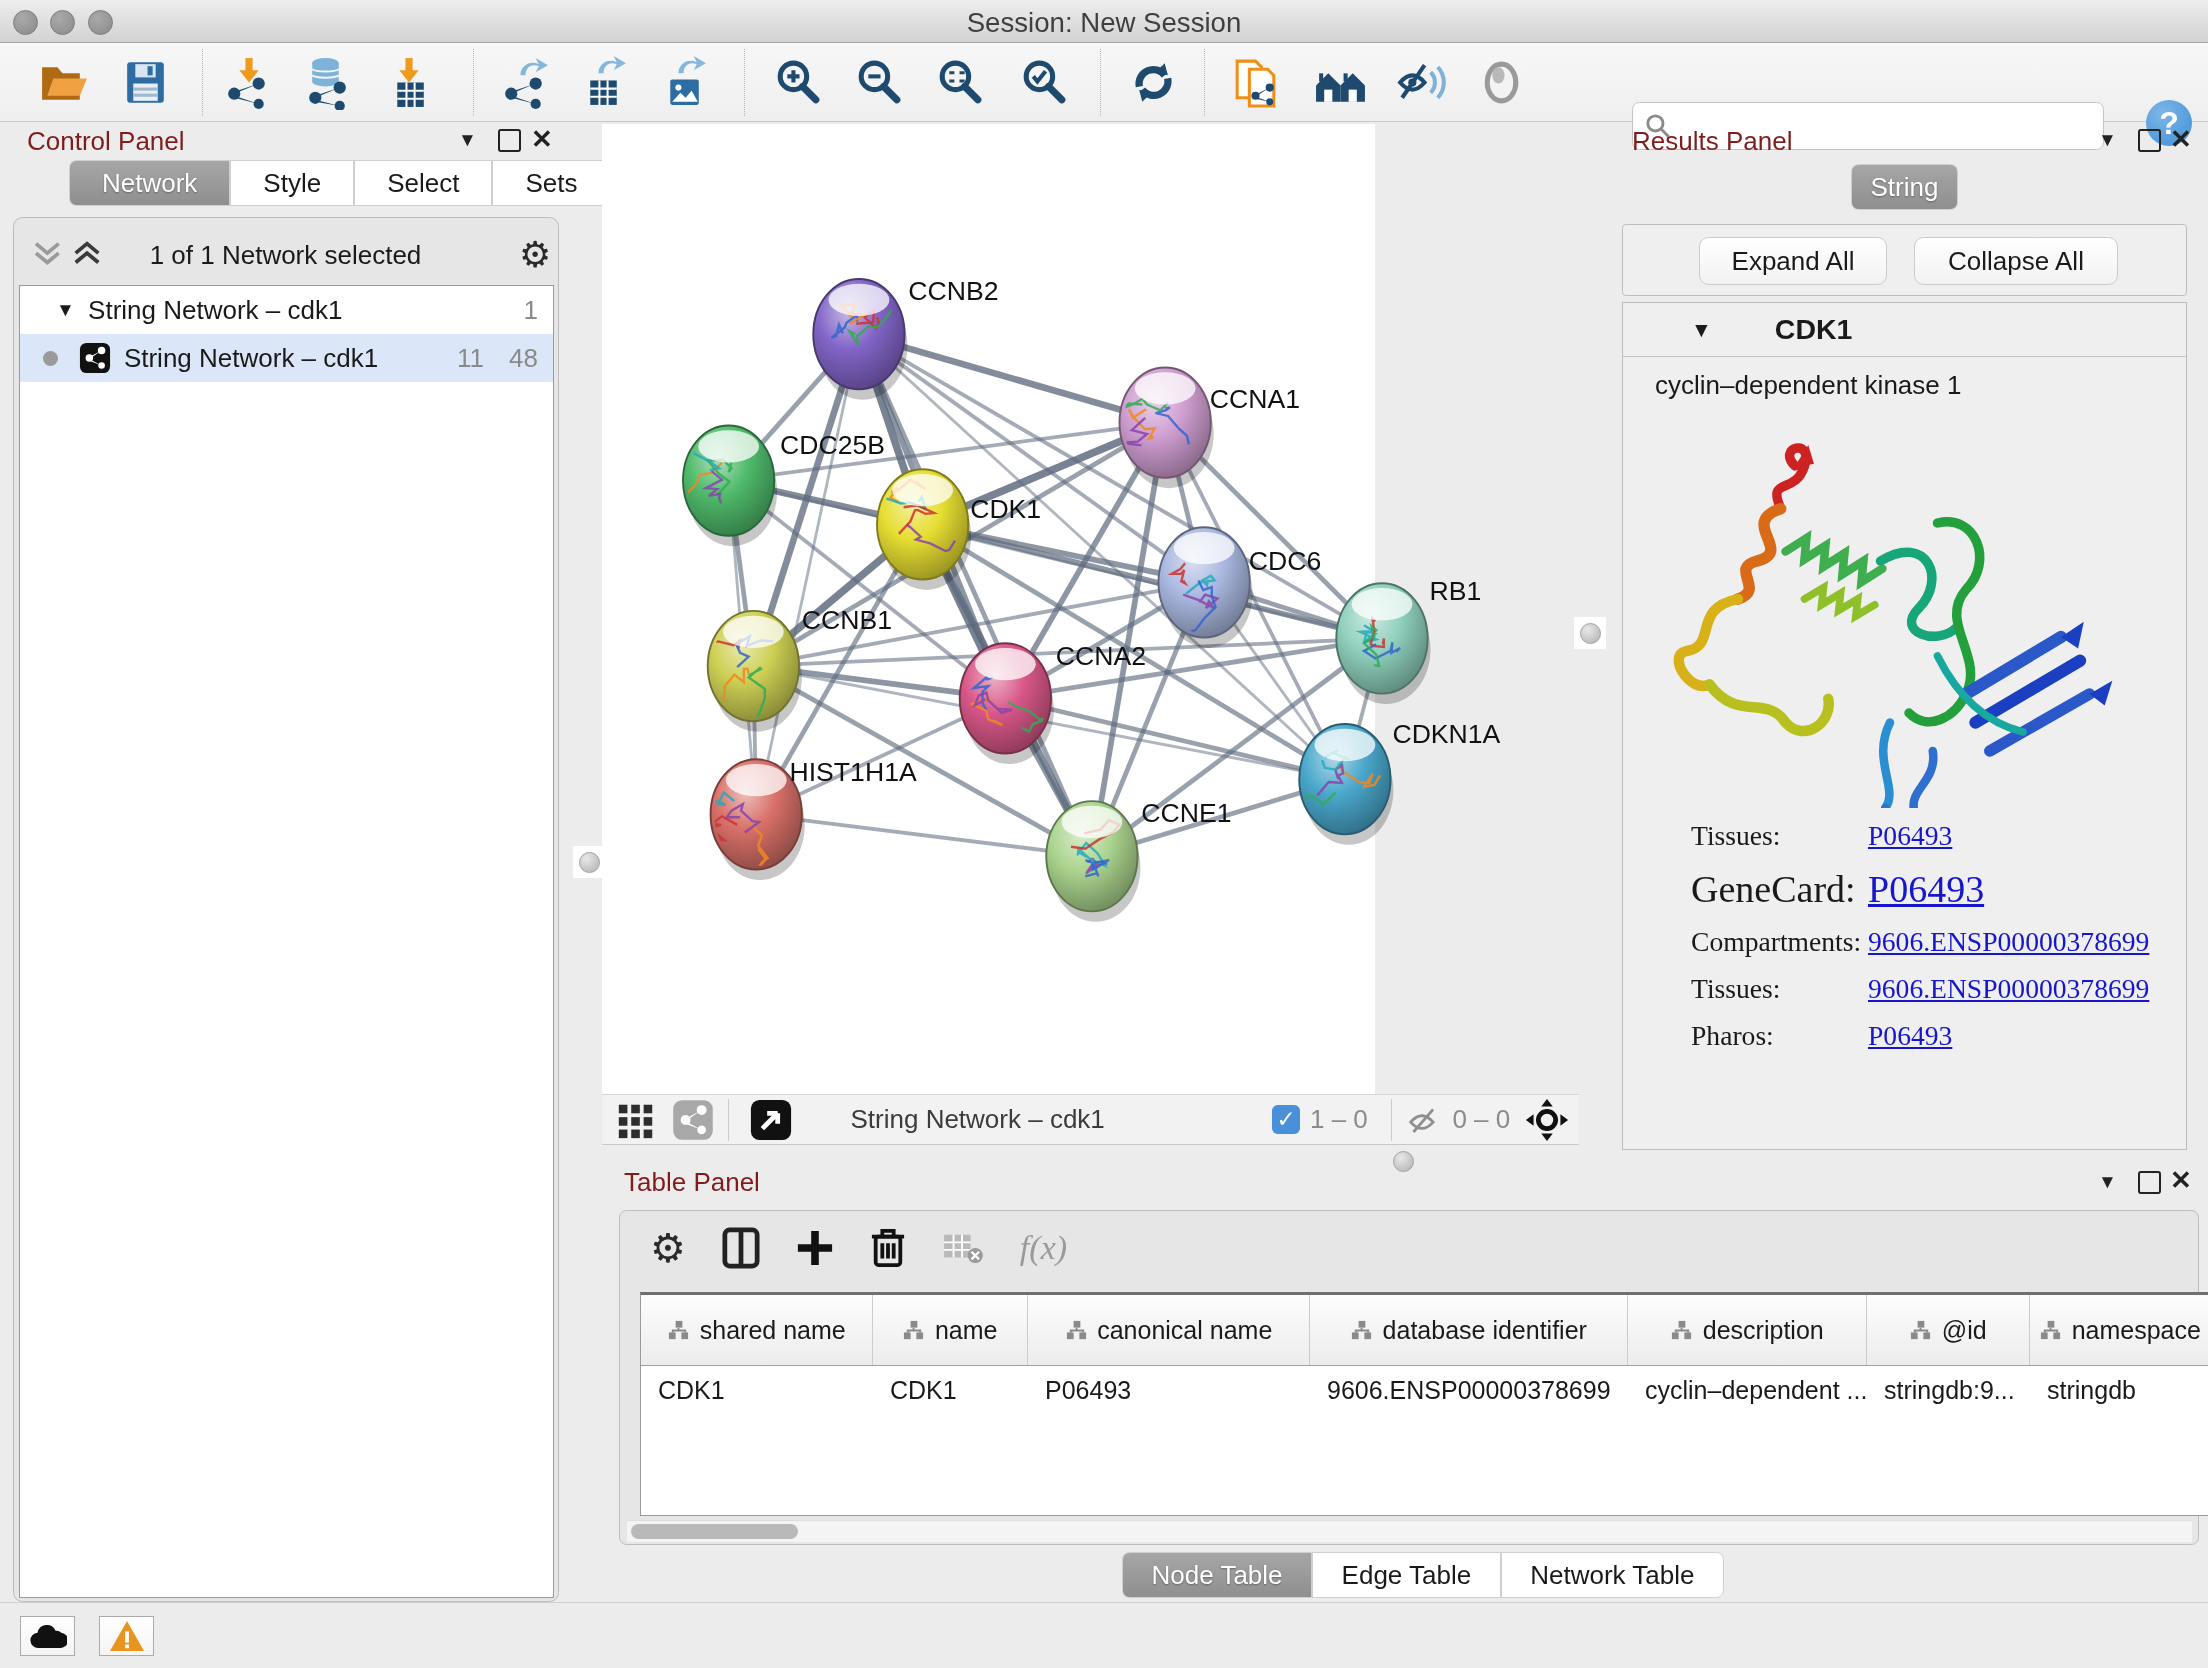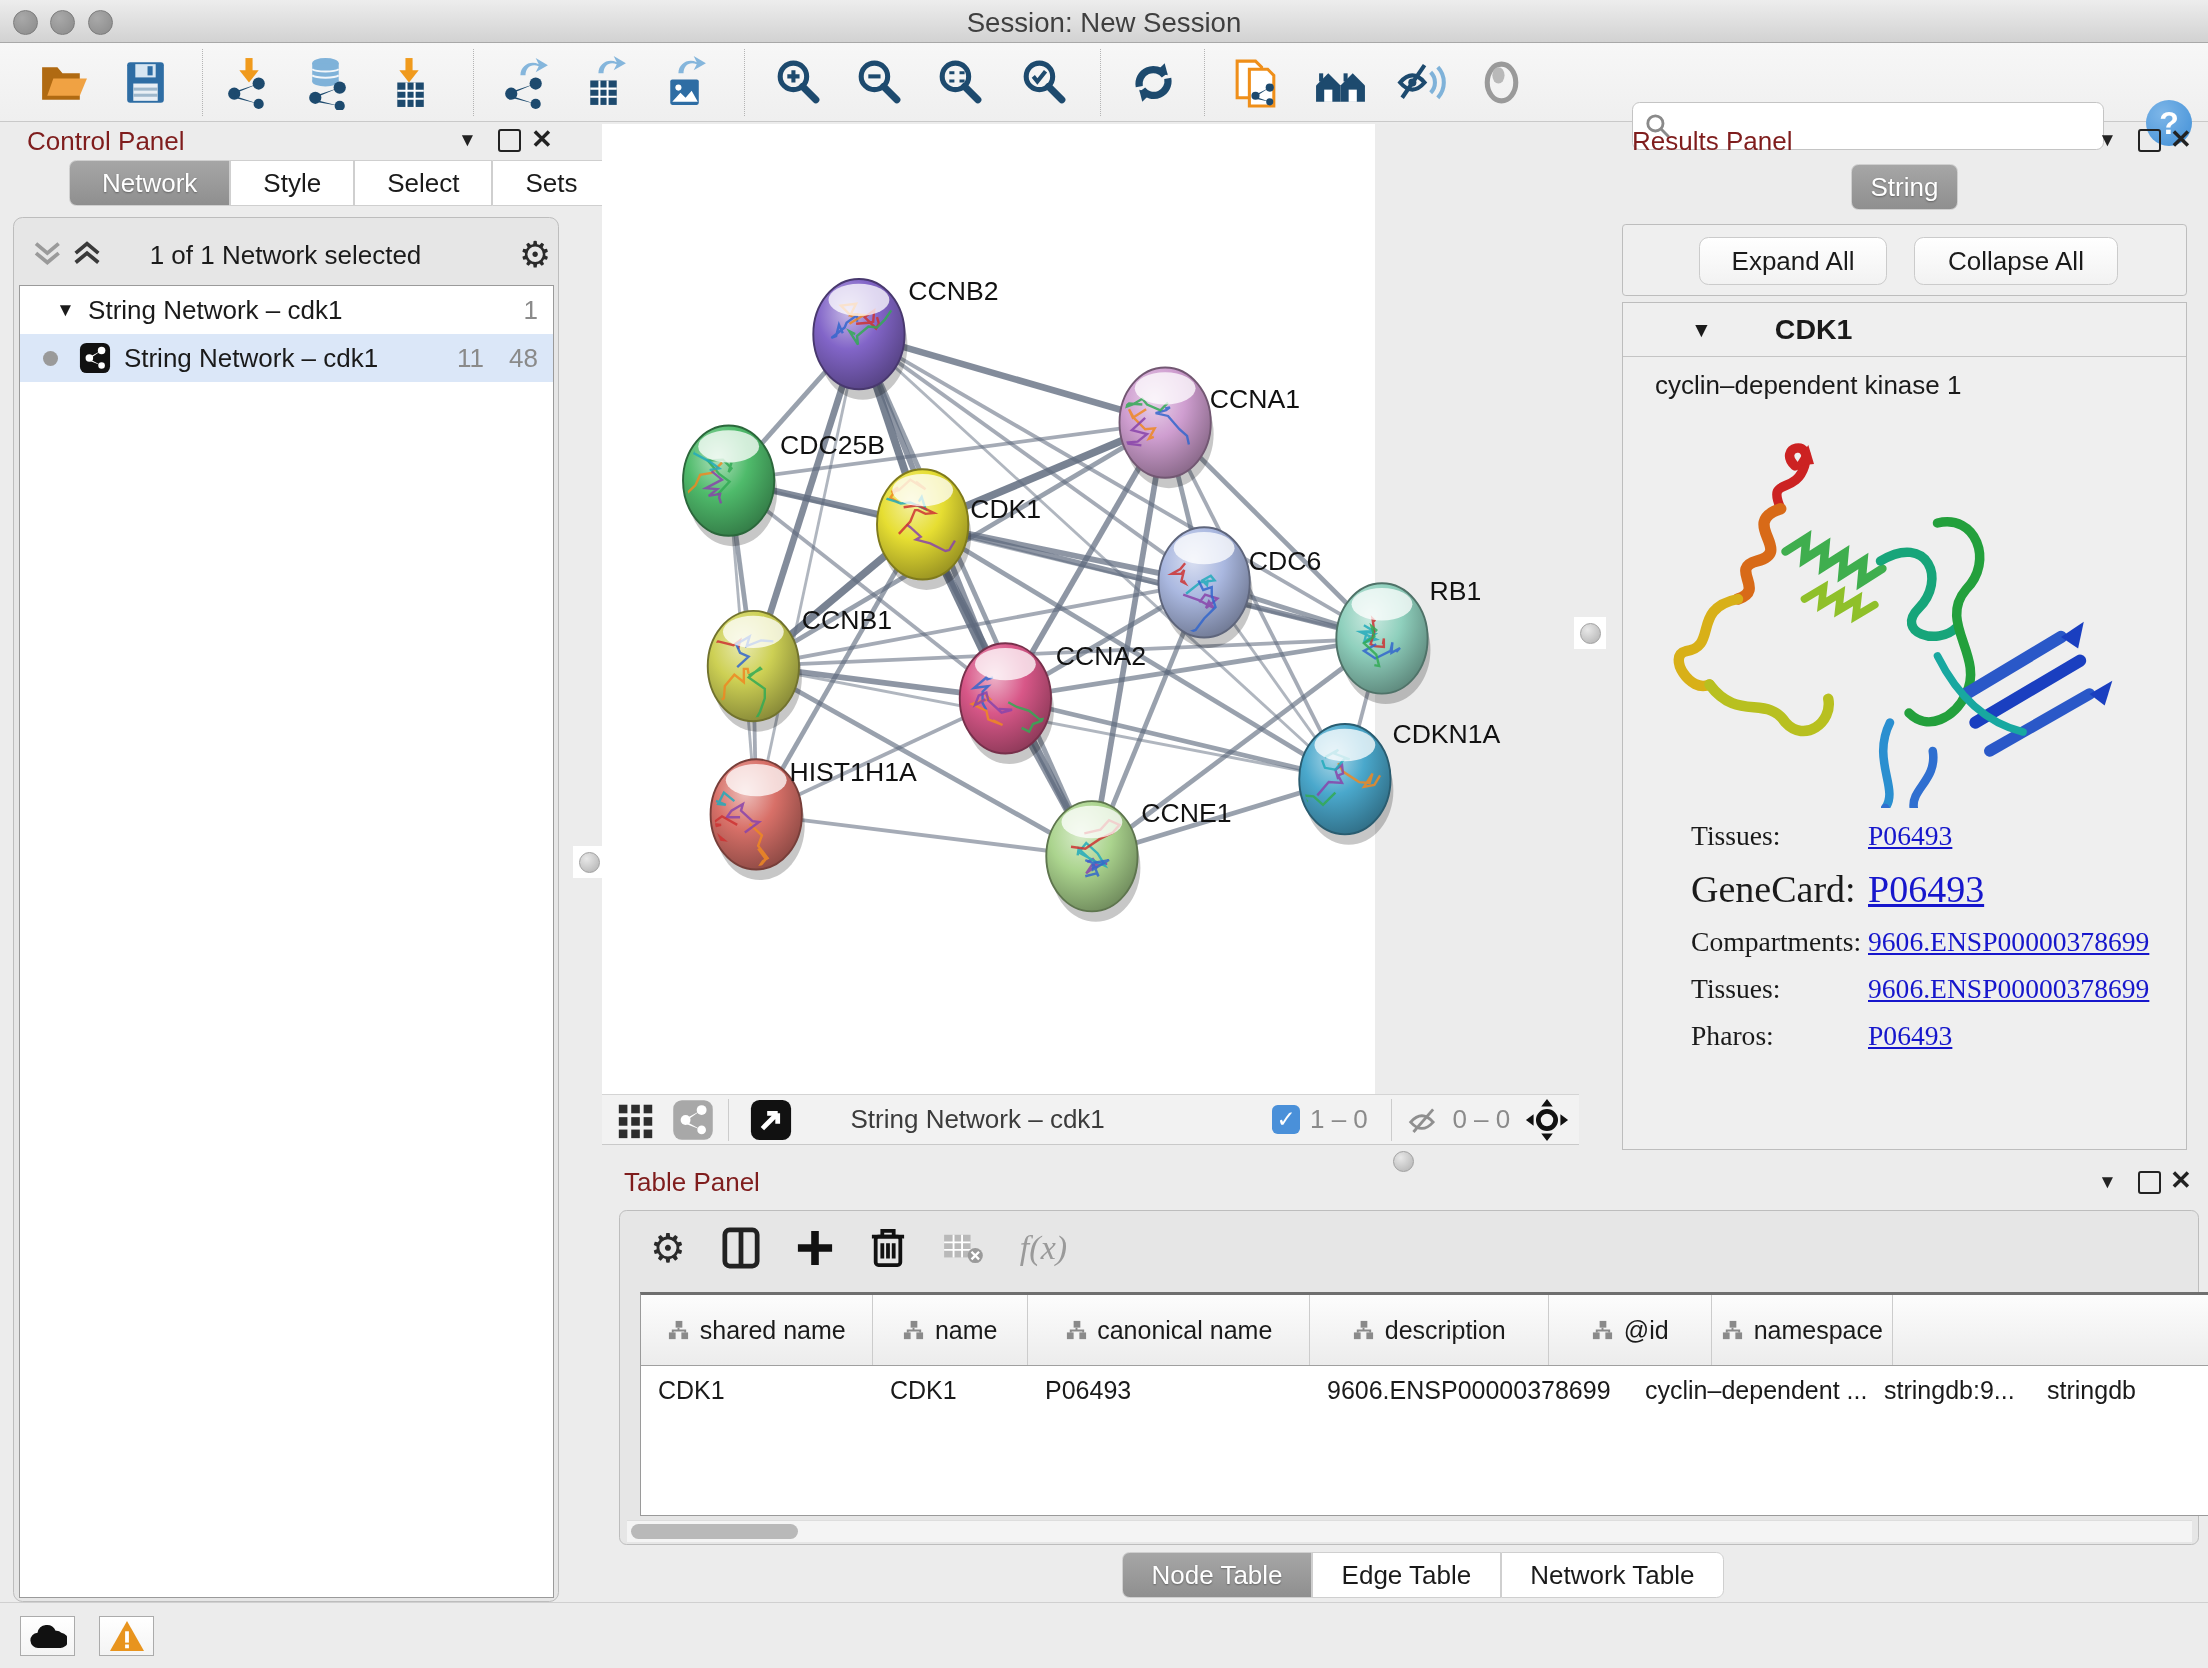--- a/index.html
+++ b/index.html
@@ -774,20 +774,31 @@
         <svg width="23" height="23" viewBox="0 0 24 24">
           <g fill="#8a8a8a">
             <rect x="9" y="2" width="7" height="7"></rect>
             <rect x="2" y="14" width="7" height="7"></rect>
             <rect x="15" y="14" width="7" height="7"></rect>
           </g>
           <path d="M12 9v3M6 14v-2h13v2" stroke="#8a8a8a" stroke-width="2" fill="none"></path>
         </svg>
         <span>canonical name</span>
       </div>
+      <div class="th-cell" style="width: 318px;">
+        <svg width="23" height="23" viewBox="0 0 24 24">
+          <g fill="#8a8a8a">
+            <rect x="9" y="2" width="7" height="7"></rect>
+            <rect x="2" y="14" width="7" height="7"></rect>
+            <rect x="15" y="14" width="7" height="7"></rect>
+          </g>
+          <path d="M12 9v3M6 14v-2h13v2" stroke="#8a8a8a" stroke-width="2" fill="none"></path>
+        </svg>
+        <span>database identifier</span>
+      </div>
       <div class="th-cell" style="width: 239px;">
         <svg width="23" height="23" viewBox="0 0 24 24">
           <g fill="#8a8a8a">
             <rect x="9" y="2" width="7" height="7"></rect>
             <rect x="2" y="14" width="7" height="7"></rect>
             <rect x="15" y="14" width="7" height="7"></rect>
           </g>
           <path d="M12 9v3M6 14v-2h13v2" stroke="#8a8a8a" stroke-width="2" fill="none"></path>
         </svg>
         <span>description</span>

